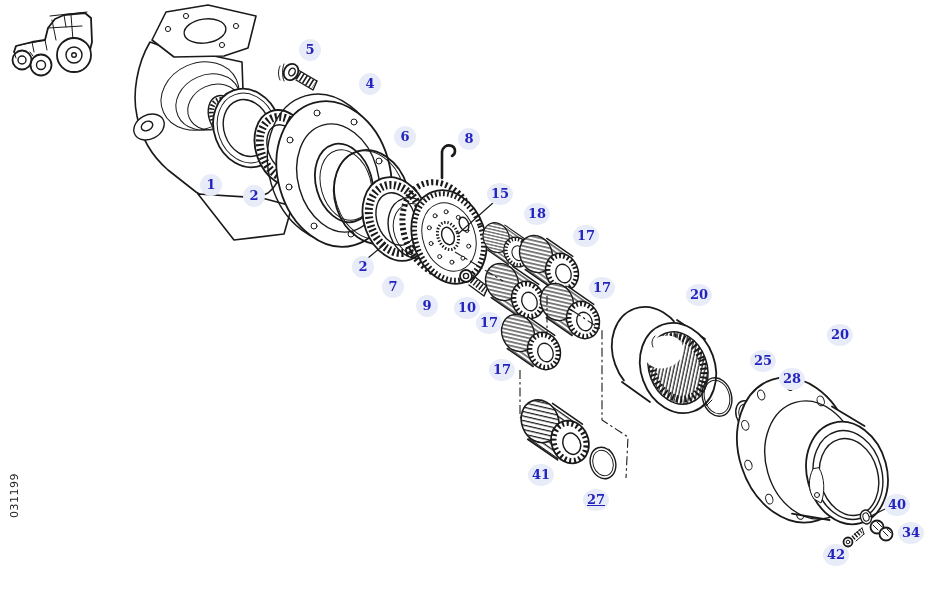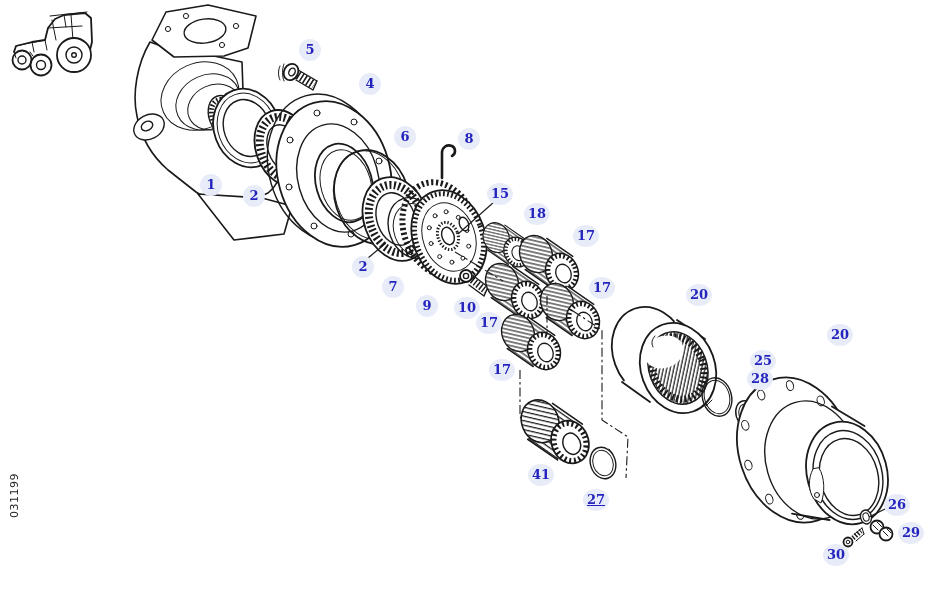--- a/index.html
+++ b/index.html
@@ -293,24 +293,24 @@
       <div class="part-label" style="left: 586px; top: 236px;">17</div>
       <div class="part-label" style="left: 363px; top: 267px;">2</div>
       <div class="part-label" style="left: 393px; top: 287px;">7</div>
       <div class="part-label" style="left: 427px; top: 306px;">9</div>
       <div class="part-label" style="left: 467px; top: 308px;">10</div>
       <div class="part-label" style="left: 489px; top: 323px;">17</div>
       <div class="part-label" style="left: 602px; top: 288px;">17</div>
       <div class="part-label" style="left: 699px; top: 295px;">20</div>
       <div class="part-label" style="left: 502px; top: 370px;">17</div>
       <div class="part-label" style="left: 739px; top: 361px; margin-left: 24px;">25</div>
-      <div class="part-label" style="left: 760px; top: 379px;">28</div>
+      <div class="part-label" style="left: 792px; top: 379px;">28</div>
       <div class="part-label" style="left: 840px; top: 335px;">20</div>
       <div class="part-label" style="left: 541px; top: 475px;">41</div>
       <div class="part-label" style="left: 596px; top: 500px; text-decoration: underline;">27</div>
-      <div class="part-label" style="left: 897px; top: 505px;">26</div>
-      <div class="part-label" style="left: 911px; top: 533px;">29</div>
-      <div class="part-label" style="left: 836px; top: 555px;">30</div>
+      <div class="part-label" style="left: 897px; top: 505px;">40</div>
+      <div class="part-label" style="left: 911px; top: 533px;">34</div>
+      <div class="part-label" style="left: 836px; top: 555px;">42</div>
     </div>
 
 <div id="drawing-number">031199</div>
 
 </div>
 
 </body></html>

